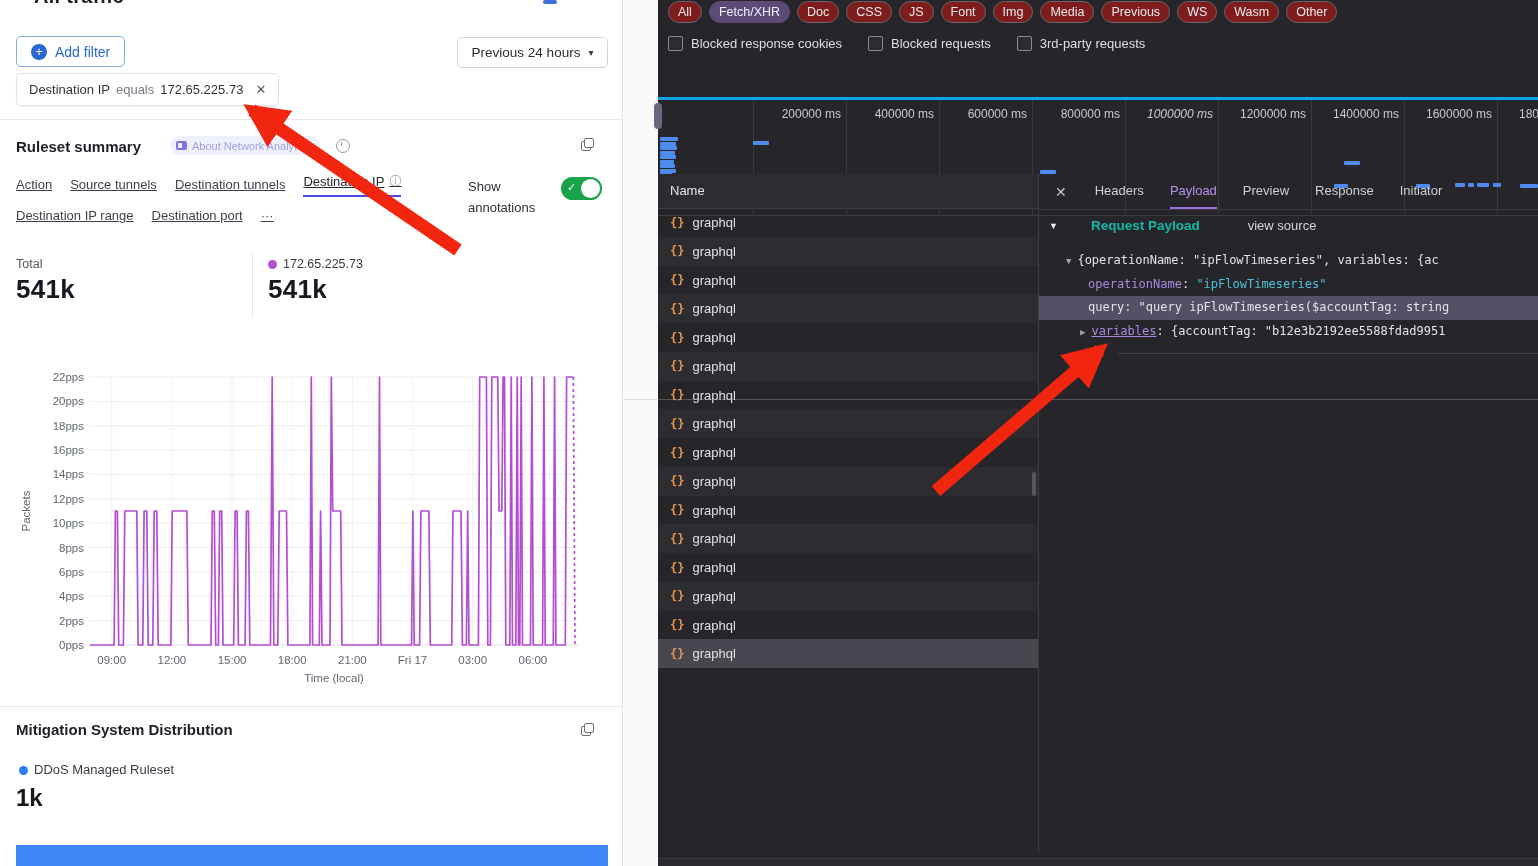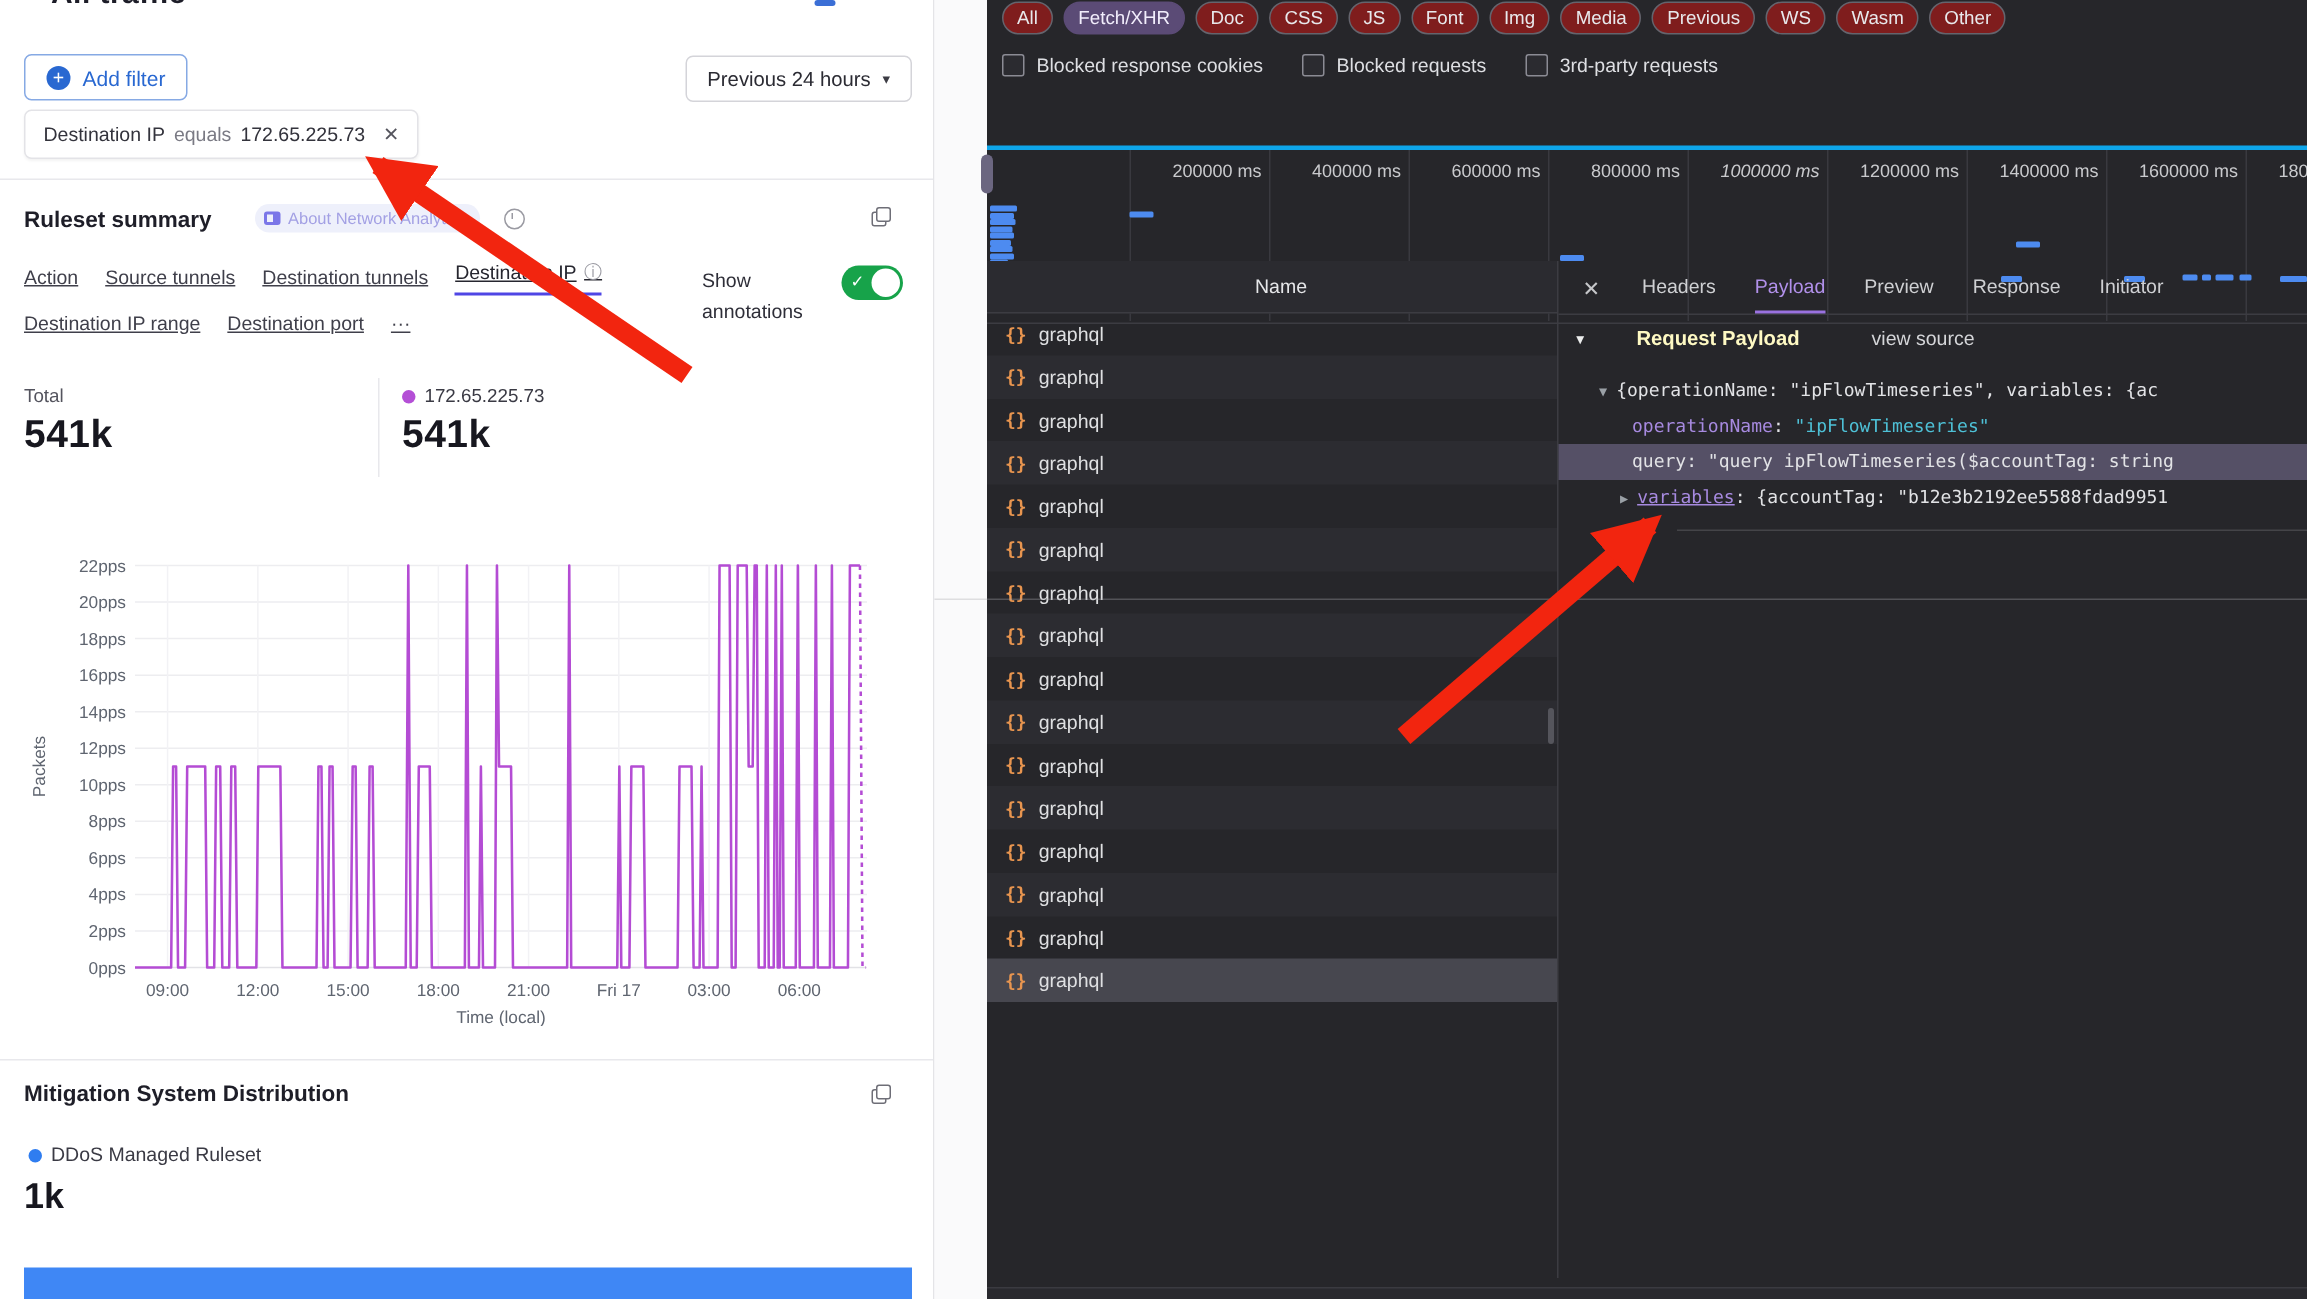--- a/index.html
+++ b/index.html
@@ -63,34 +63,34 @@
   .check{display:flex;gap:8px;align-items:center;font-size:13px;color:#dedfe3;cursor:pointer;}
   .cbox{width:13px;height:13px;border:1.4px solid #8b8b94;border-radius:2px;background:#2b2b30;}
 
   #timeline{left:0;top:58px;width:880px;height:115px;border-bottom:1px solid #3c3c42;border-top:3px solid #0ea5e9;margin-top:39px;}
   .tl-label{position:absolute;top:7px;font-size:12px;color:#c9cacd;white-space:nowrap;}
   .tl-line{position:absolute;top:0;width:1px;height:114px;background:#39393f;}
   .tl-handle{position:absolute;left:-4px;top:3px;width:8px;height:26px;border-radius:4px;background:#6b6680;}
   .wf{position:absolute;height:4px;border-radius:1px;background:#4d8bf0;}
 
   #req-list{left:0;top:174px;width:380px;height:678px;}
-  .list-head{height:34px;line-height:34px;padding-left:12px;font-size:13px;color:#e6e7e9;border-bottom:1px solid #3c3c42;background:#2b2b30;text-align:center;}
+  .list-head{height:34px;line-height:34px;padding-left:12px;font-size:13px;color:#e6e7e9;border-bottom:1px solid #3c3c42;background:#2b2b30;}
   .req-row{position:absolute;left:0;width:380px;height:29px;display:flex;align-items:center;padding-left:12px;box-sizing:border-box;font-size:13px;color:#dfe0e2;cursor:pointer;}
   .req-row.alt{background:#2c2c31;}
   .req-row.sel{background:#47474f;}
   .braces{color:#e8954f;font-family:"DejaVu Sans Mono",monospace;font-size:12px;font-weight:bold;margin-right:8px;}
   .list-scroll{left:374px;top:298px;width:4px;height:24px;border-radius:2px;background:#55555c;}
 
   #detail{left:380px;top:174px;width:500px;height:678px;border-left:1px solid #3c3c42;}
   .det-tabs{height:35px;display:flex;align-items:center;gap:26px;padding-left:16px;border-bottom:1px solid #3c3c42;font-size:13px;color:#cfd0d3;}
   .det-x{font-size:14px;color:#c6c7ca;cursor:pointer;margin-right:2px;}
   .det-tab{cursor:pointer;height:35px;line-height:33px;box-sizing:border-box;}
   .det-tab.active{color:#b190ea;border-bottom:2.5px solid #9a72e0;}
   .rp-row{position:absolute;left:10px;top:44px;display:flex;align-items:center;gap:6px;}
-  .rp-title{font-size:13.5px;font-weight:bold;color:#fef9c3;padding-left:27px;}
+  .rp-title{font-size:13.5px;font-weight:bold;color:#14b8a6;padding-left:27px;}
   .rp-tri{font-size:9px;color:#eceded;}
   .rp-src{margin-left:42px;font-size:13px;color:#d5d6d9;cursor:pointer;}
   .ptree{position:absolute;left:0;top:75px;width:500px;font-family:"DejaVu Sans Mono",monospace;font-size:12px;}
   .pline{height:23.5px;line-height:23.5px;white-space:nowrap;overflow:hidden;color:#e2e3e6;}
   .pline .tw{color:#9aa0a6;font-size:9px;margin-right:6px;}
   .pline.hl{background:#555066;}
   .tok-key{color:#a78ae0;}
   .tok-key.u{text-decoration:underline;cursor:pointer;}
   .tok-str{color:#4ec0d6;}
   .ind0{padding-left:27px;}

